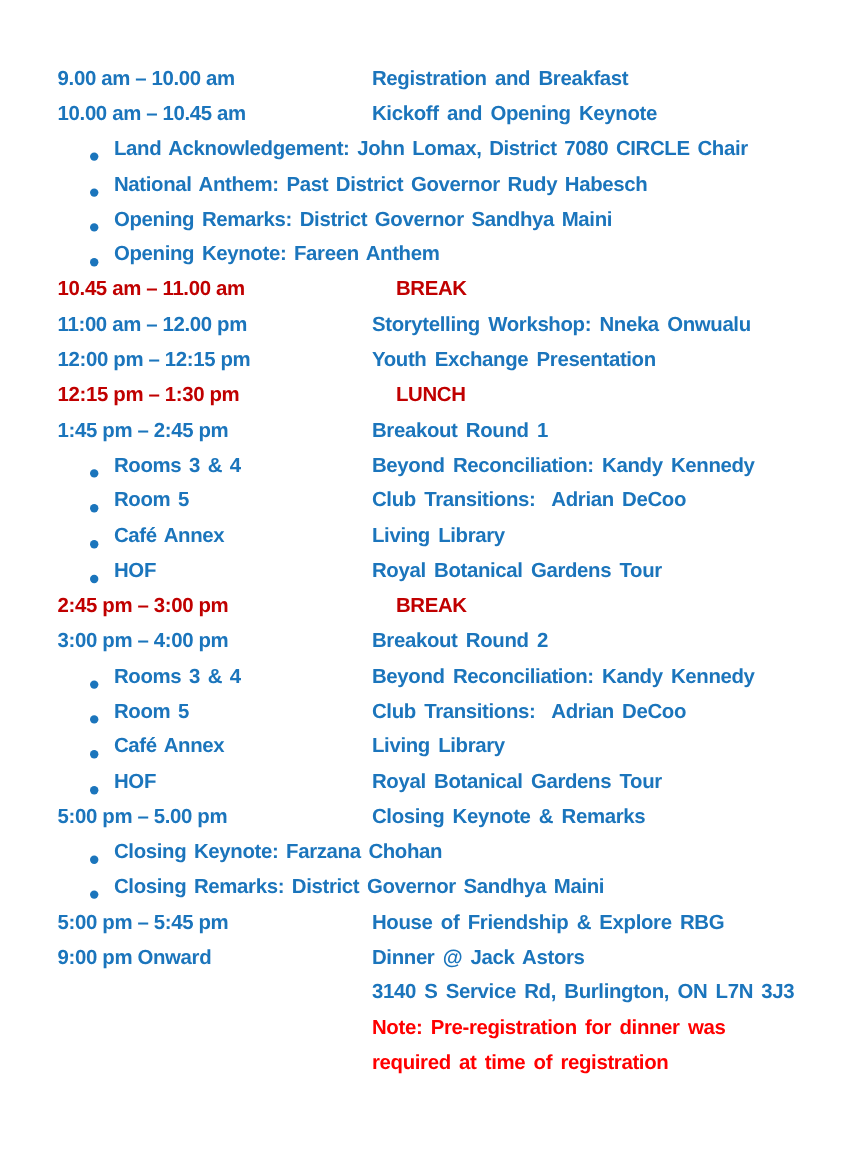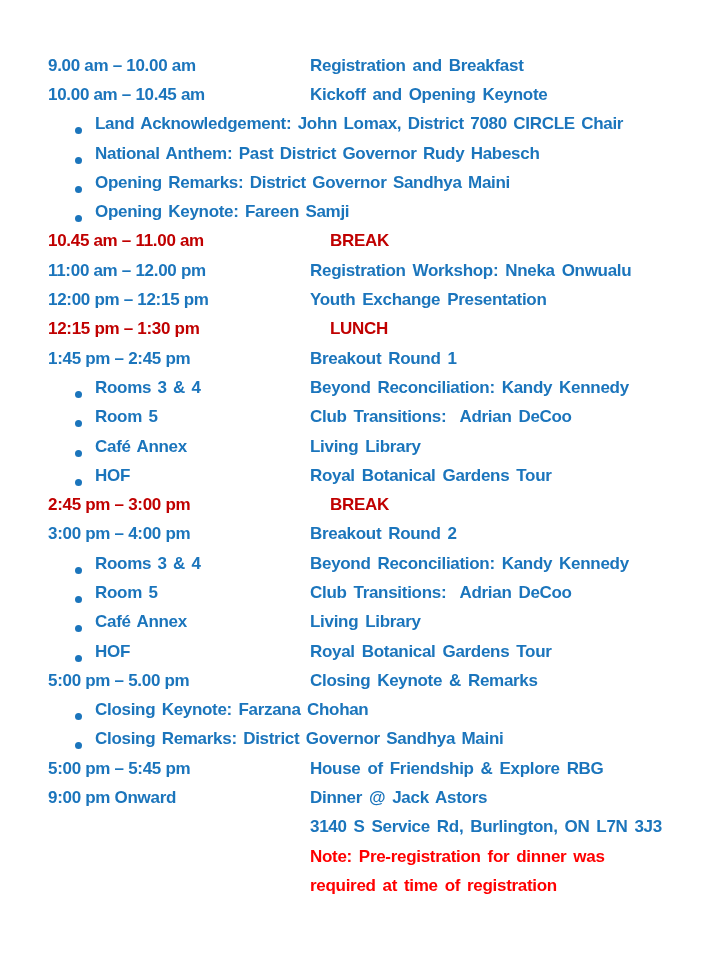--- a/index.html
+++ b/index.html
@@ -79,30 +79,30 @@
   </div>
       <div class="row tone-blue">
     <div class="bullet-cell full">
       <span class="bullet"></span>
       <span class="bullet-label">Opening Remarks: District Governor Sandhya Maini</span>
     </div>
   </div>
       <div class="row tone-blue">
     <div class="bullet-cell full">
       <span class="bullet"></span>
-      <span class="bullet-label">Opening Keynote: Fareen Samji</span>
+      <span class="bullet-label">Opening Keynote: Fareen Anthem</span>
     </div>
   </div>
       <div class="row tone-red">
     <div class="col-time">10.45 am – 11.00 am</div>
     <div class="col-desc">BREAK</div>
   </div>
       <div class="row tone-blue">
     <div class="col-time">11:00 am – 12.00 pm</div>
-    <div class="col-desc">Registration Workshop: Nneka Onwualu</div>
+    <div class="col-desc">Storytelling Workshop: Nneka Onwualu</div>
   </div>
       <div class="row tone-blue">
     <div class="col-time">12:00 pm – 12:15 pm</div>
     <div class="col-desc">Youth Exchange Presentation</div>
   </div>
       <div class="row tone-red">
     <div class="col-time">12:15 pm – 1:30 pm</div>
     <div class="col-desc">LUNCH</div>
   </div>
       <div class="row tone-blue">

